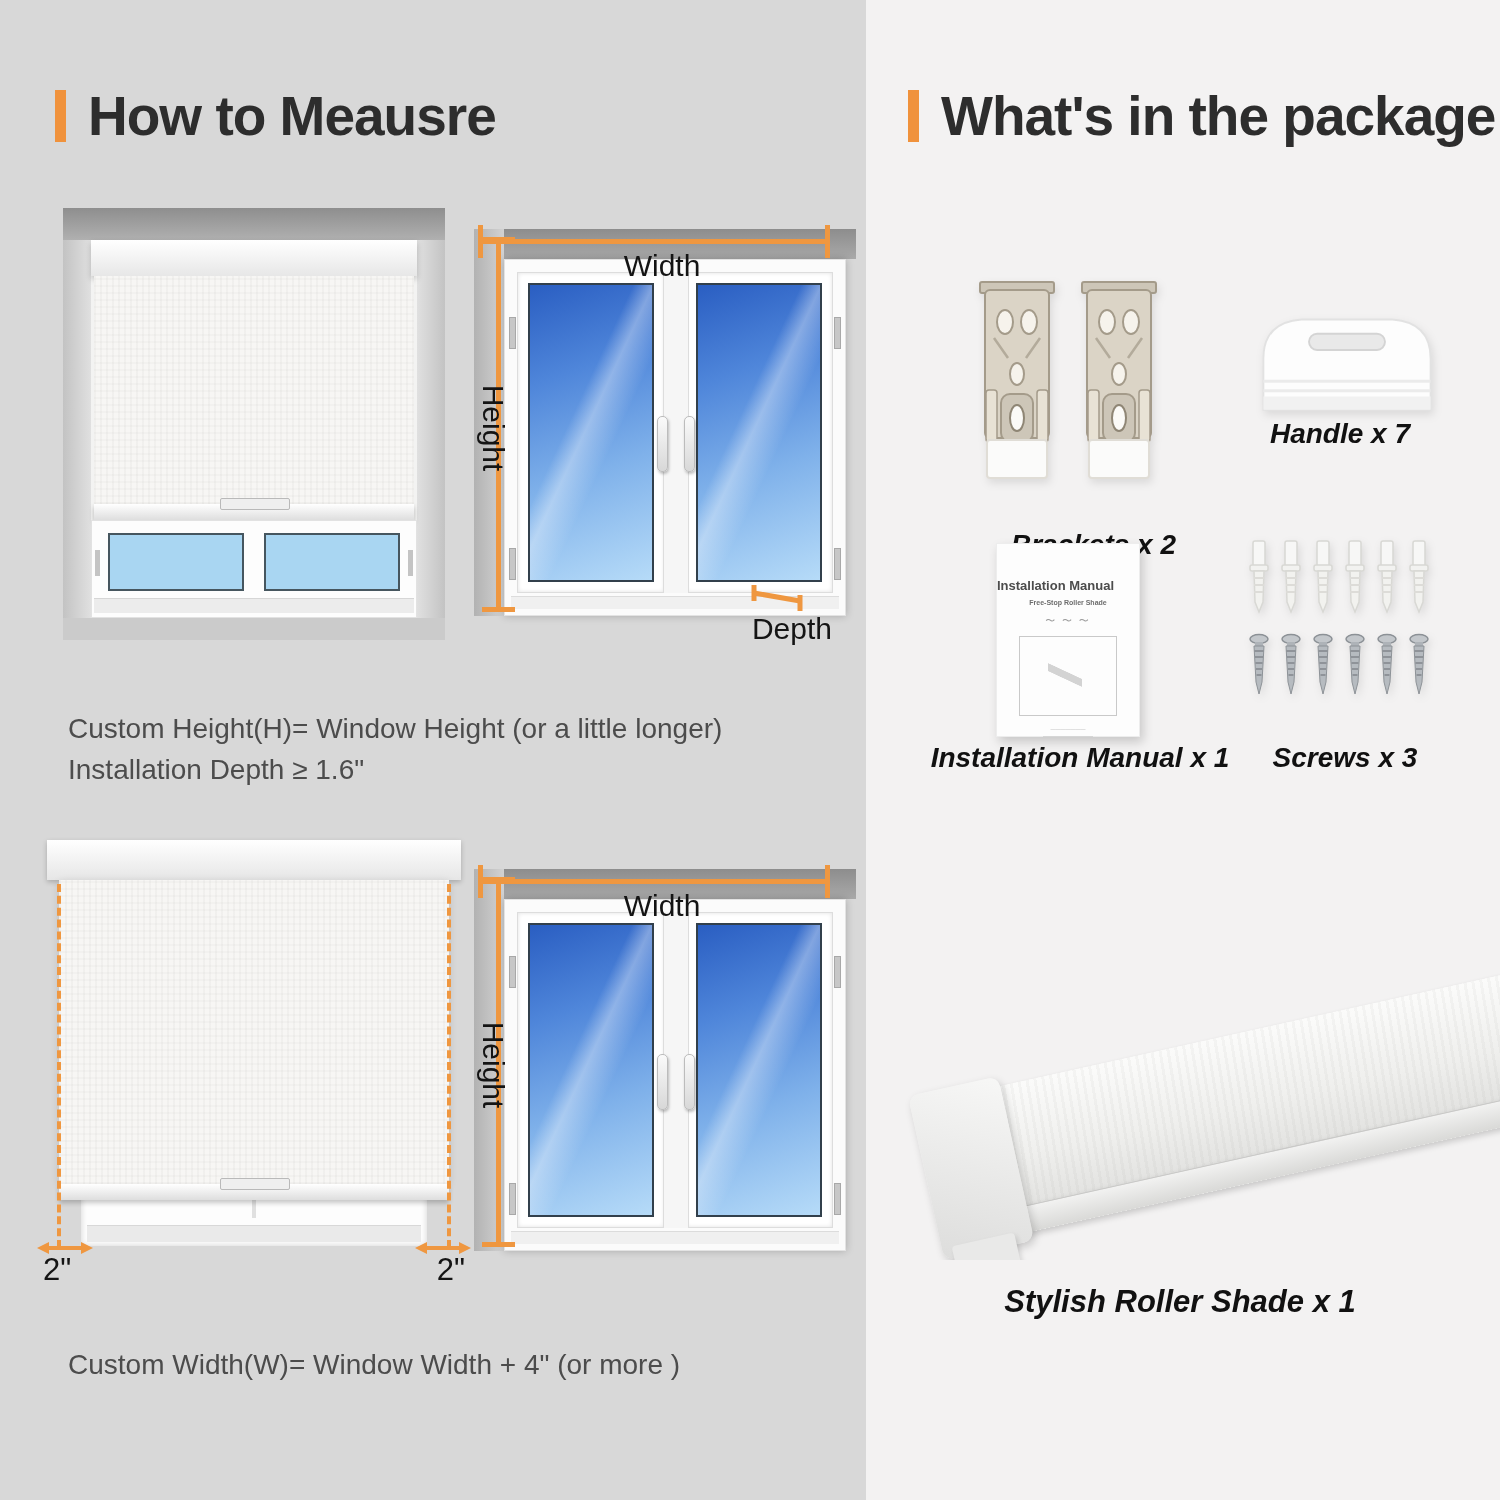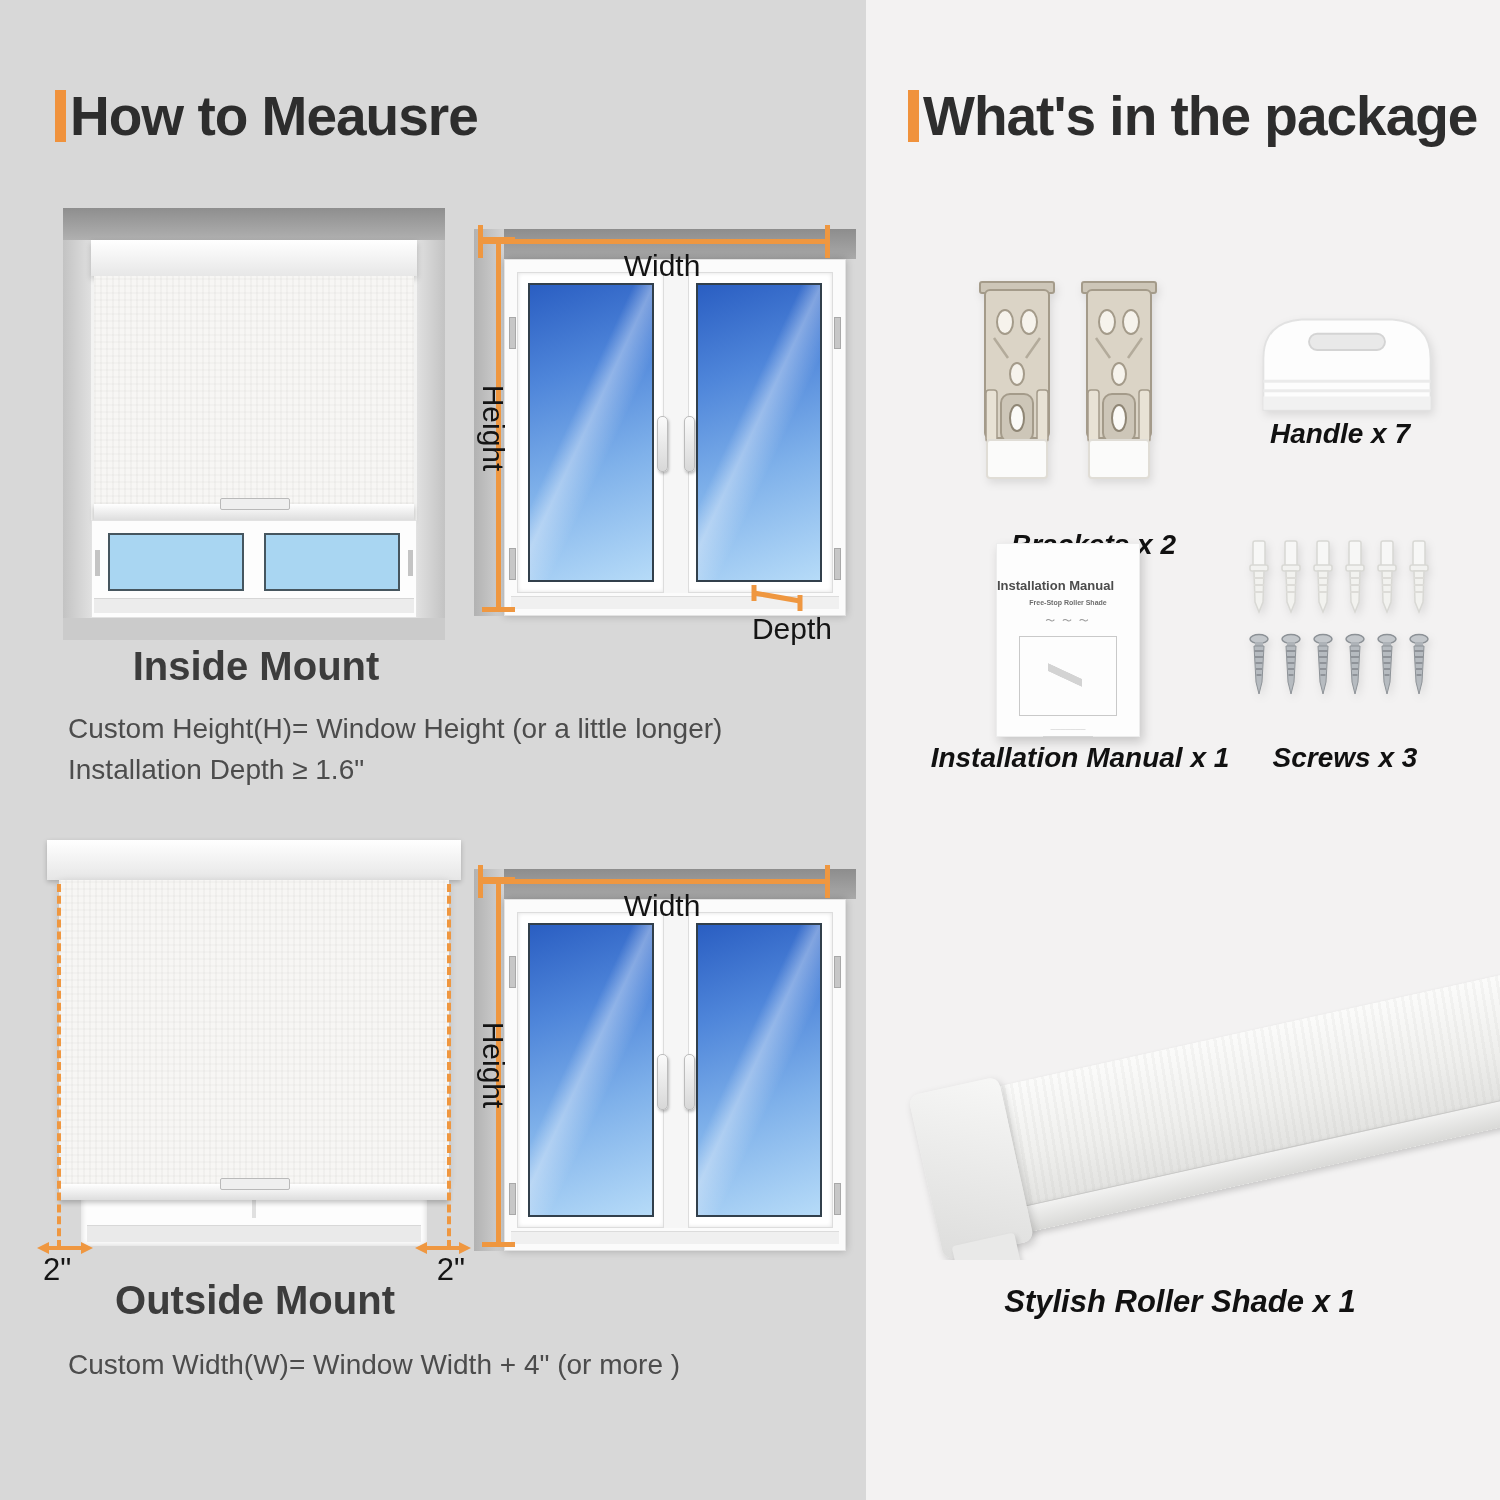--- a/index.html
+++ b/index.html
@@ -1,21 +1,21 @@
 <!DOCTYPE html>
 <html><head>
 <meta charset="utf-8">
 <style>
   html,body{margin:0;padding:0;}
   body{width:1500px;height:1500px;overflow:hidden;font-family:"Liberation Sans",sans-serif;}
   .page{position:relative;width:1500px;height:1500px;background:#d8d8d8;}
   .right-panel{position:absolute;left:866px;top:0;width:634px;height:1500px;background:#f3f2f2;}
 
   
-  .sec-title{position:absolute;display:flex;align-items:center;gap:4px;}
+  .sec-title{position:absolute;display:flex;align-items:center;gap:22px;}
   .accent-bar{width:11px;height:52px;background:#f0923c;}
   .sec-title-text{font-size:55px;font-weight:700;color:#2d2d2d;letter-spacing:-1px;white-space:nowrap;}
 
   
   .mount-heading{position:absolute;font-size:40px;font-weight:700;color:#3c3c3c;text-align:center;}
   .body-lines{position:absolute;font-size:28px;color:#4c4c4c;line-height:41px;white-space:nowrap;}
   .pkg-label{position:absolute;font-size:28px;font-style:italic;font-weight:700;color:#111;text-align:center;white-space:nowrap;}
 
   
   .win{position:absolute;}
@@ -155,21 +155,20 @@
     <div class="m-height"></div>
     <div class="hlabel">Height</div>
     <svg class="depth-mark" width="64" height="30" viewBox="0 0 64 30">
       <line x1="8" y1="9" x2="54" y2="17" stroke="#ef9740" stroke-width="5"></line>
       <line x1="8" y1="1" x2="8" y2="17" stroke="#ef9740" stroke-width="5"></line>
       <line x1="54" y1="11" x2="54" y2="27" stroke="#ef9740" stroke-width="5"></line>
     </svg>
     <div class="dlabel">Depth</div>
   </div>
 
-  <div class="mount-heading" style="left:60px;top:644px;width:392px;">Inside Mount</div>
 
   <div class="body-lines" style="left:68px;top:708px;">
     <div>Custom Height(H)= Window Height (or a little longer)</div>
     <div>Installation Depth ≥ 1.6"</div>
   </div>
 
   <div class="outshade" style="left:35px;top:840px;width:438px;height:448px;">
     <div class="os-window"></div>
     <div class="os-cassette"></div>
     <div class="os-fabric fabric-tex"></div>
@@ -209,21 +208,20 @@
       <div class="hinge bl"></div>
       <div class="hinge tr"></div>
       <div class="hinge br"></div>
     </div>
     <div class="m-width"></div>
     <div class="wlabel">Width</div>
     <div class="m-height"></div>
     <div class="hlabel">Height</div>
   </div>
 
-  <div class="mount-heading" style="left:45px;top:1278px;width:420px;">Outside Mount</div>
 
   <div class="body-lines" style="left:68px;top:1344px;">
     <div>Custom Width(W)= Window Width + 4" (or more )</div>
   </div>
 
   <div class="sec-title" style="left:908px;top:84px;">
     <div class="accent-bar"></div>
     <div class="sec-title-text">What's in the package</div>
   </div>
 

